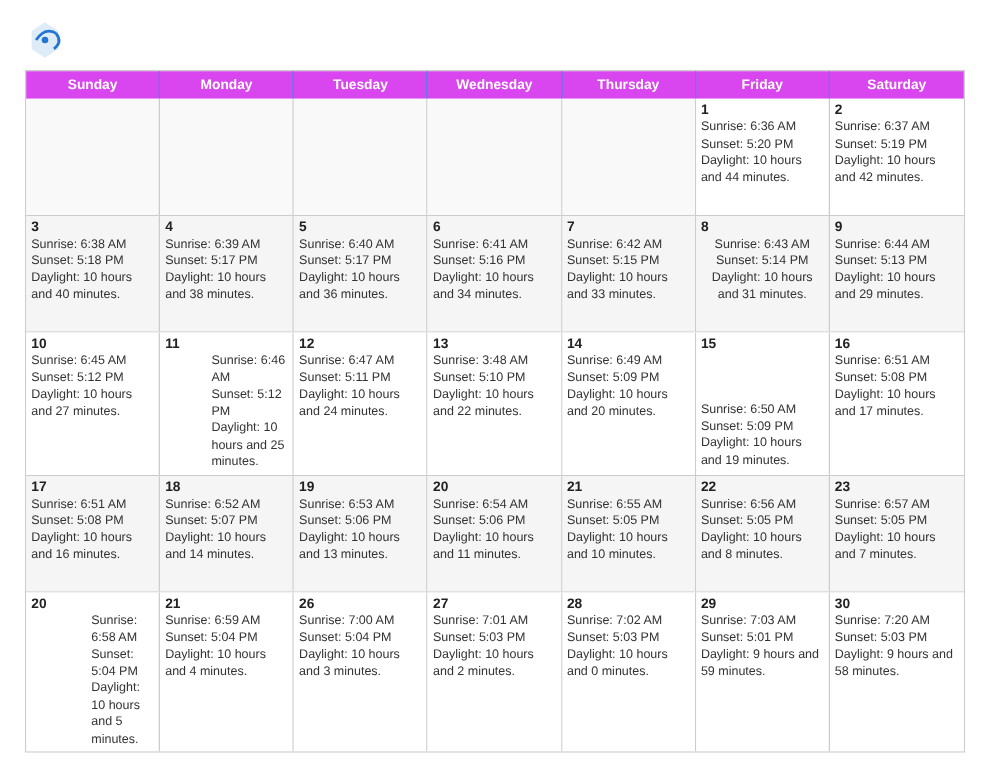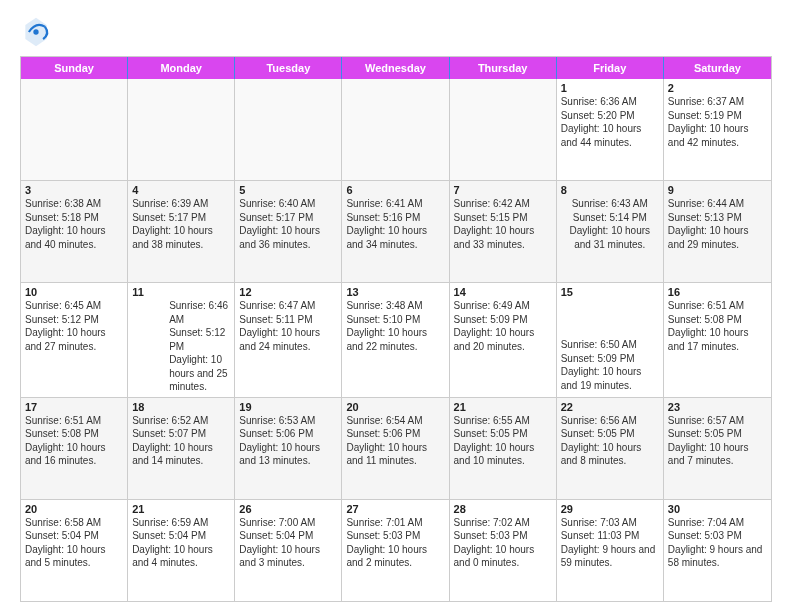--- a/index.html
+++ b/index.html
@@ -290,21 +290,21 @@
           <div class="cal-cell shaded">
             <div class="day-num">23</div>
             <div class="cell-text" style="white-space: pre-line;">Sunrise: 6:57 AM
 Sunset: 5:05 PM
 Daylight: 10 hours and 7 minutes.</div>
           </div>
         </div>
         <div class="cal-row">
           <div class="cal-cell">
             <div class="day-num">20</div>
-            <div class="cell-text" style="white-space: pre-line;">Sunrise: 6:58 AM
+            <div class="cell-text" style="white-space: pre-line; margin-left: 48px;">Sunrise: 6:58 AM
 Sunset: 5:04 PM
 Daylight: 10 hours and 5 minutes.</div>
           </div>
           <div class="cal-cell">
             <div class="day-num">21</div>
             <div class="cell-text" style="white-space: pre-line;">Sunrise: 6:59 AM
 Sunset: 5:04 PM
 Daylight: 10 hours and 4 minutes.</div>
           </div>
           <div class="cal-cell">
@@ -321,25 +321,25 @@
           </div>
           <div class="cal-cell">
             <div class="day-num">28</div>
             <div class="cell-text" style="white-space: pre-line;">Sunrise: 7:02 AM
 Sunset: 5:03 PM
 Daylight: 10 hours and 0 minutes.</div>
           </div>
           <div class="cal-cell">
             <div class="day-num">29</div>
             <div class="cell-text" style="white-space: pre-line;">Sunrise: 7:03 AM
-Sunset: 11:03 PM
+Sunset: 5:01 PM
 Daylight: 9 hours and 59 minutes.</div>
           </div>
           <div class="cal-cell">
             <div class="day-num">30</div>
-            <div class="cell-text" style="white-space: pre-line;">Sunrise: 7:04 AM
+            <div class="cell-text" style="white-space: pre-line;">Sunrise: 7:20 AM
 Sunset: 5:03 PM
 Daylight: 9 hours and 58 minutes.</div>
           </div>
         </div>
       </div>
   </div>
 </div>
 
 </body></html>

